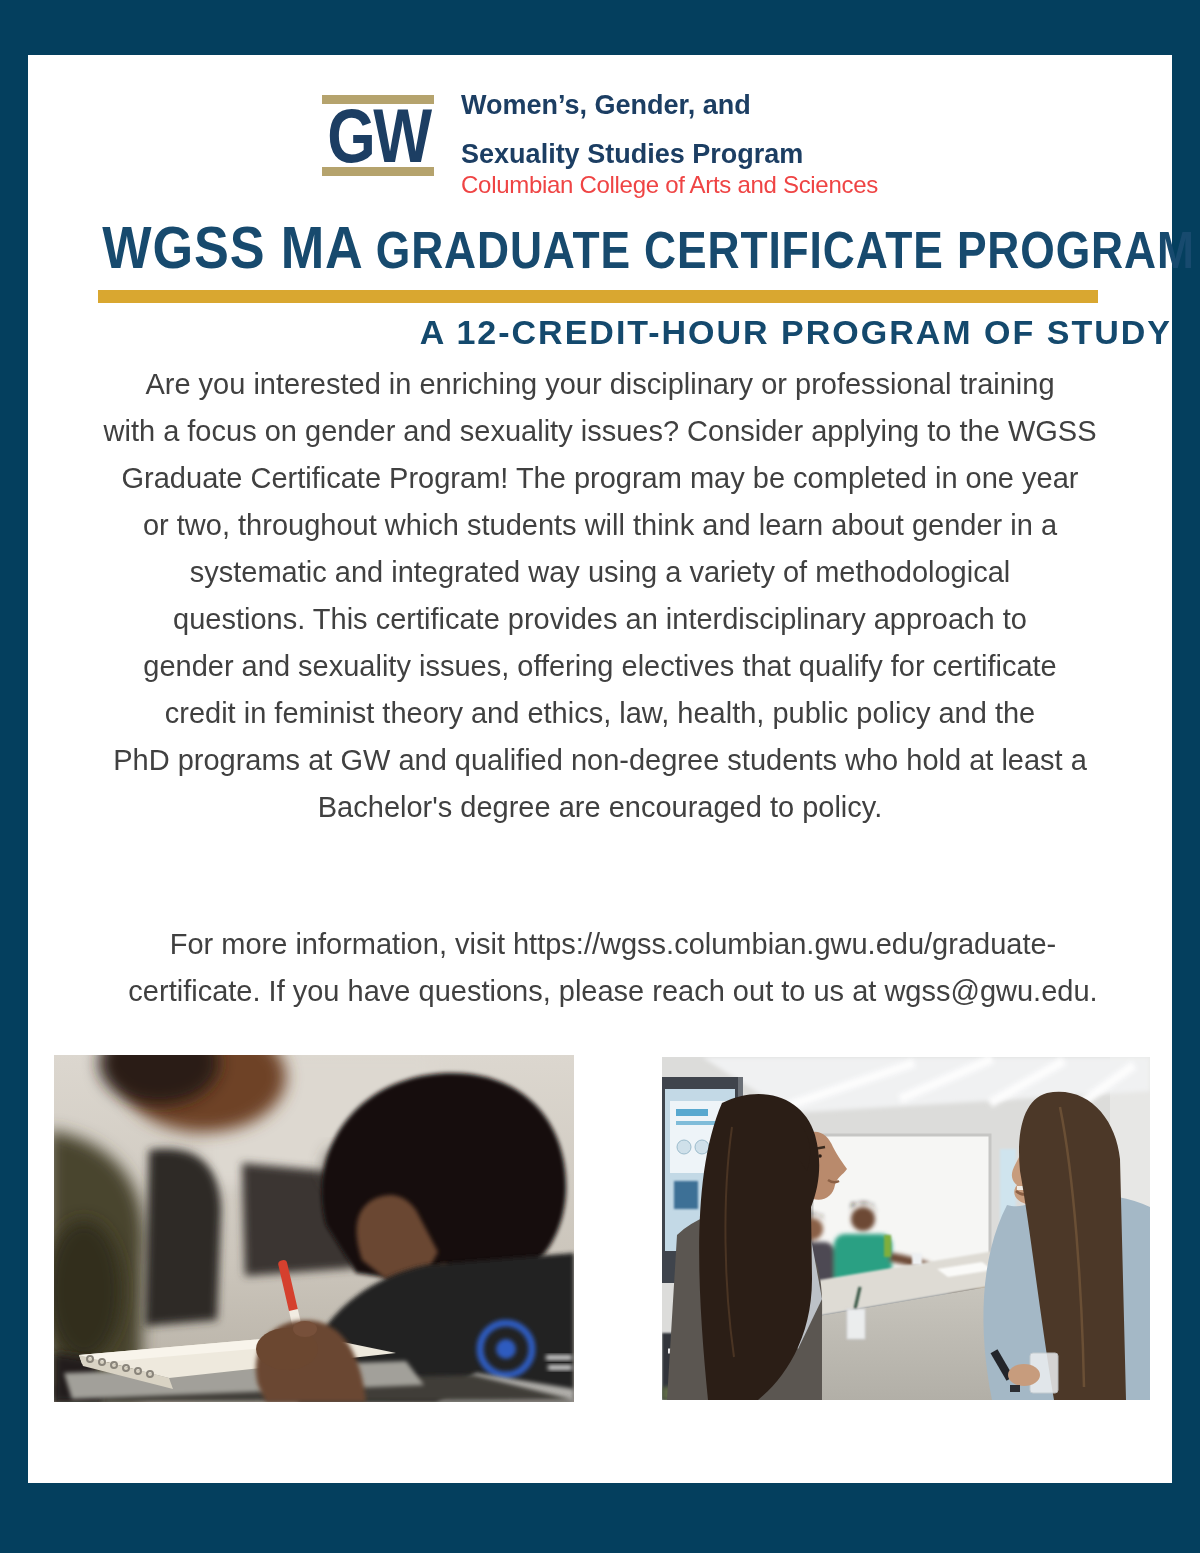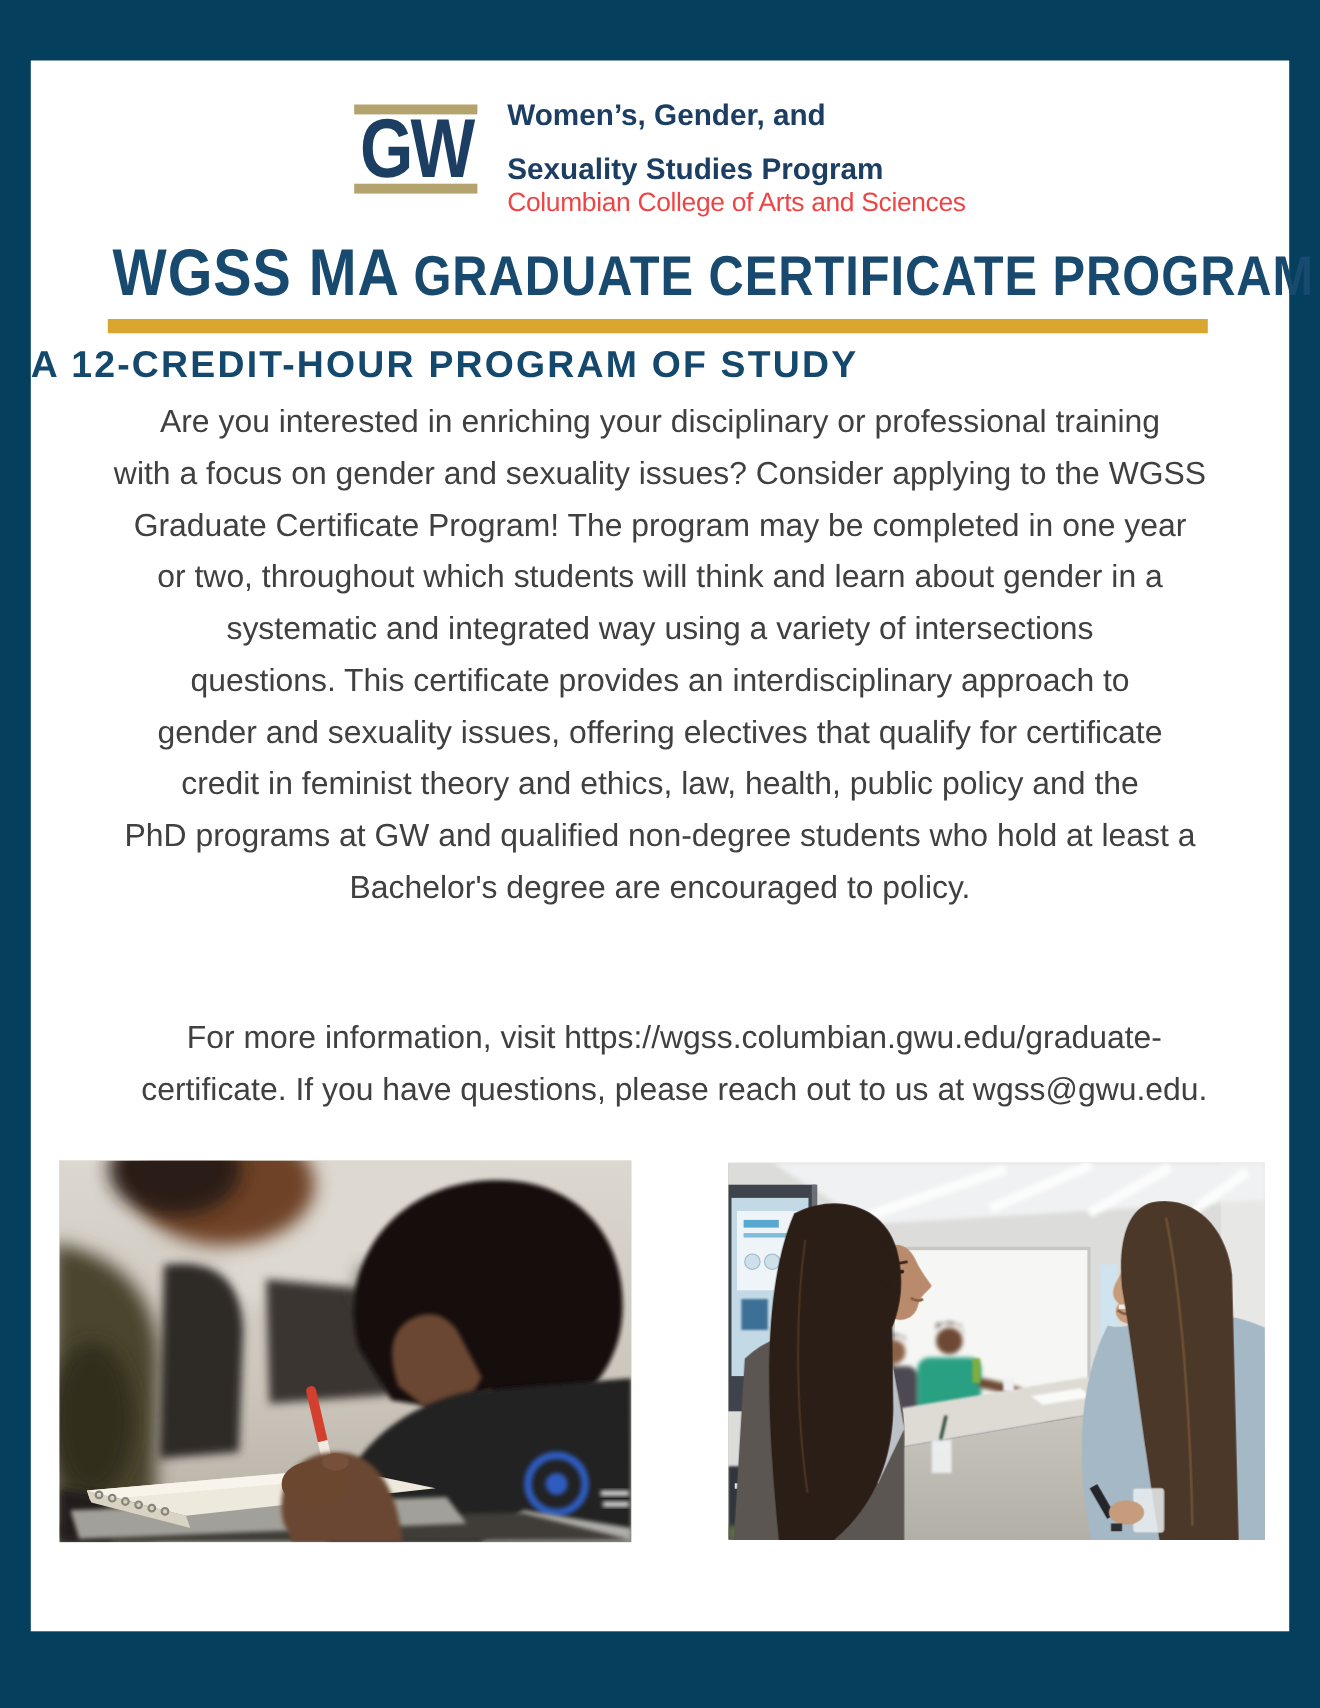--- a/index.html
+++ b/index.html
@@ -17,21 +17,21 @@
   .logo-text{display:flex;flex-direction:column;justify-content:center;}
   .logo-l1,.logo-l2{font-weight:bold;font-size:27px;line-height:33px;color:#1c3e63;margin-top:16px;}
   .logo-l3{font-size:24px;line-height:27px;color:#ef4444;font-weight:normal;letter-spacing:-.3px;}
 
   
   .page-title{position:absolute;top:158px;left:0;width:100%;text-align:center;white-space:nowrap;
         color:#174a6e;transform:scaleX(.87);transform-origin:50% 50%;}
   .title-p1{font-weight:bold;font-size:60px;letter-spacing:1px;margin-right:14px;}
   .title-p2{font-weight:bold;font-size:51px;letter-spacing:1px;}
   .title-rule{position:absolute;top:235px;left:70px;width:1000px;height:13px;background:#d9a730;}
-  .subtitle{position:absolute;top:258px;left:0;width:100%;text-align:left;font-weight:bold;
+  .subtitle{position:absolute;top:258px;left:0;width:100%;text-align:right;font-weight:bold;
         font-size:34px;letter-spacing:2px;color:#14496d;}
 
   
   .body-block{position:absolute;top:306px;left:0;width:100%;}
   .contact-block{position:absolute;top:866px;left:0;width:100%;margin-left:13px;}
   .text-line{height:47px;line-height:47px;text-align:center;font-size:29px;color:#404040;
         white-space:nowrap;}
 
   
   .photo{position:absolute;overflow:hidden;background:#cfc9c0;}
@@ -60,21 +60,21 @@
 
     <h1 class="page-title" style="margin:0;"><span class="title-p1">WGSS MA</span><span class="title-p2">GRADUATE CERTIFICATE PROGRAM</span></h1>
     <div class="title-rule"></div>
     <div class="subtitle">A 12-CREDIT-HOUR PROGRAM OF STUDY</div>
 
     <div class="body-block">
       <div class="text-line">Are you interested in enriching your disciplinary or professional training</div>
       <div class="text-line">with a focus on gender and sexuality issues? Consider applying to the WGSS</div>
       <div class="text-line">Graduate Certificate Program! The program may be completed in one year</div>
       <div class="text-line">or two, throughout which students will think and learn about gender in a</div>
-      <div class="text-line">systematic and integrated way using a variety of intersections</div>
+      <div class="text-line">systematic and integrated way using a variety of methodological</div>
       <div class="text-line">questions. This certificate provides an interdisciplinary approach to</div>
       <div class="text-line">gender and sexuality issues, offering electives that qualify for certificate</div>
       <div class="text-line">credit in feminist theory and ethics, law, health, public policy and the</div>
       <div class="text-line">PhD programs at GW and qualified non-degree students who hold at least a</div>
       <div class="text-line">Bachelor's degree are encouraged to policy.</div>
     </div>
 
     <div class="contact-block">
       <div class="text-line">For more information, visit https://wgss.columbian.gwu.edu/graduate-</div>
       <div class="text-line">certificate. If you have questions, please reach out to us at wgss@gwu.edu.</div>

